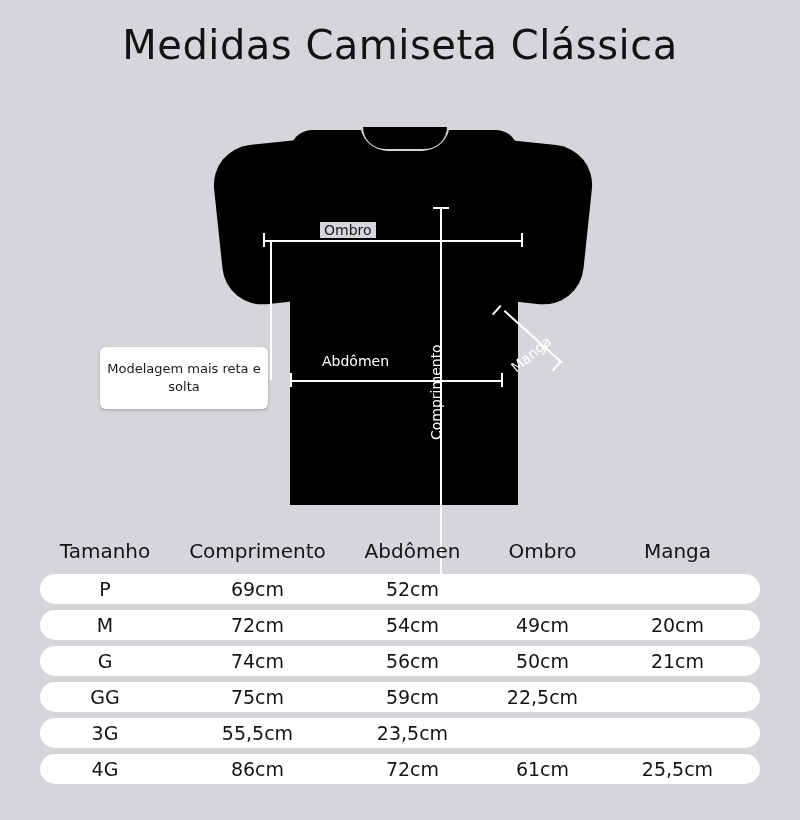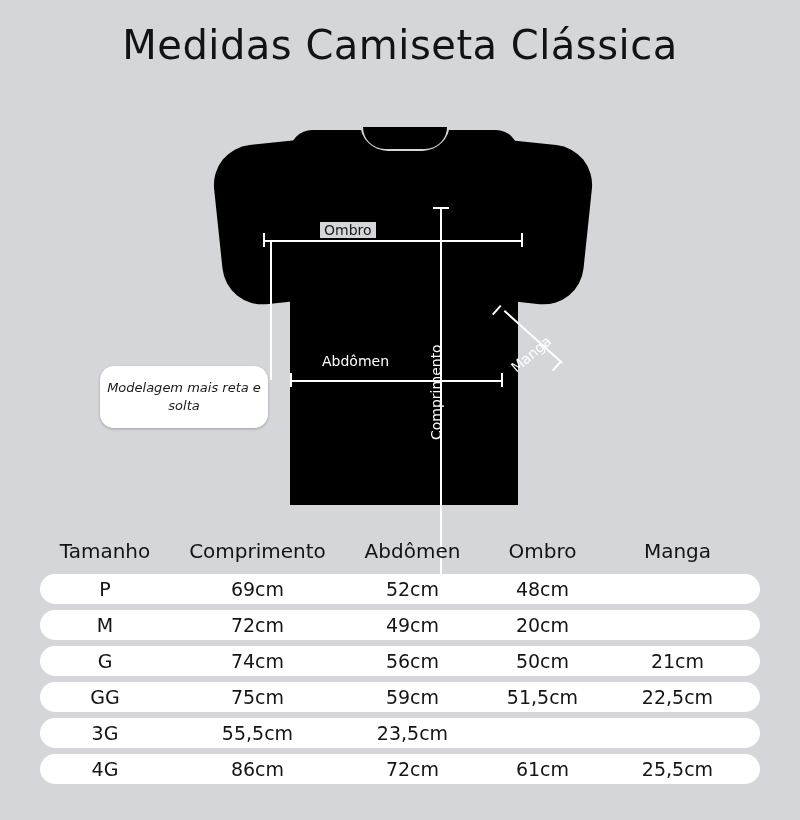--- a/index.html
+++ b/index.html
@@ -152,34 +152,33 @@
     position: absolute;
     color: #ffffff;
     font-size: 14px;
     padding: 0 4px;
   }
 
   
   .callout {
     position: absolute;
     left: 100px;
-    top: 271px;
+    top: 252px;
     width: 168px;
     height: 62px;
     background: #ffffff;
-    border-radius: 14px;
+    border-radius: 6px;
     box-shadow: 0 1px 3px rgba(0,0,0,0.25);
     display: flex;
     align-items: center;
     justify-content: center;
     text-align: center;
     font-size: 13px;
     color: #1a1a1a;
     line-height: 1.35;
-    font-style: italic;
   }
 
   
   .table {
     position: absolute;
     top: 536px;
     left: 40px;
     width: 720px;
   }
   .row {
@@ -258,43 +257,42 @@
     <div class="cell">Comprimento</div>
     <div class="cell">Abdômen</div>
     <div class="cell">Ombro</div>
     <div class="cell">Manga</div>
   </div>
 
   <div class="row data">
     <div class="cell">P</div>
     <div class="cell">69cm</div>
     <div class="cell">52cm</div>
-    <div class="cell">48cm</div>
   </div>
 
   <div class="row data">
     <div class="cell">M</div>
     <div class="cell">72cm</div>
+    <div class="cell">54cm</div>
     <div class="cell">49cm</div>
     <div class="cell">20cm</div>
   </div>
 
   <div class="row data">
     <div class="cell">G</div>
     <div class="cell">74cm</div>
     <div class="cell">56cm</div>
     <div class="cell">50cm</div>
     <div class="cell">21cm</div>
   </div>
 
   <div class="row data">
     <div class="cell">GG</div>
     <div class="cell">75cm</div>
     <div class="cell">59cm</div>
-    <div class="cell">51,5cm</div>
     <div class="cell">22,5cm</div>
   </div>
 
   <div class="row data">
     <div class="cell">3G</div>
     <div class="cell">55,5cm</div>
     <div class="cell">23,5cm</div>
   </div>
 
   <div class="row data">

